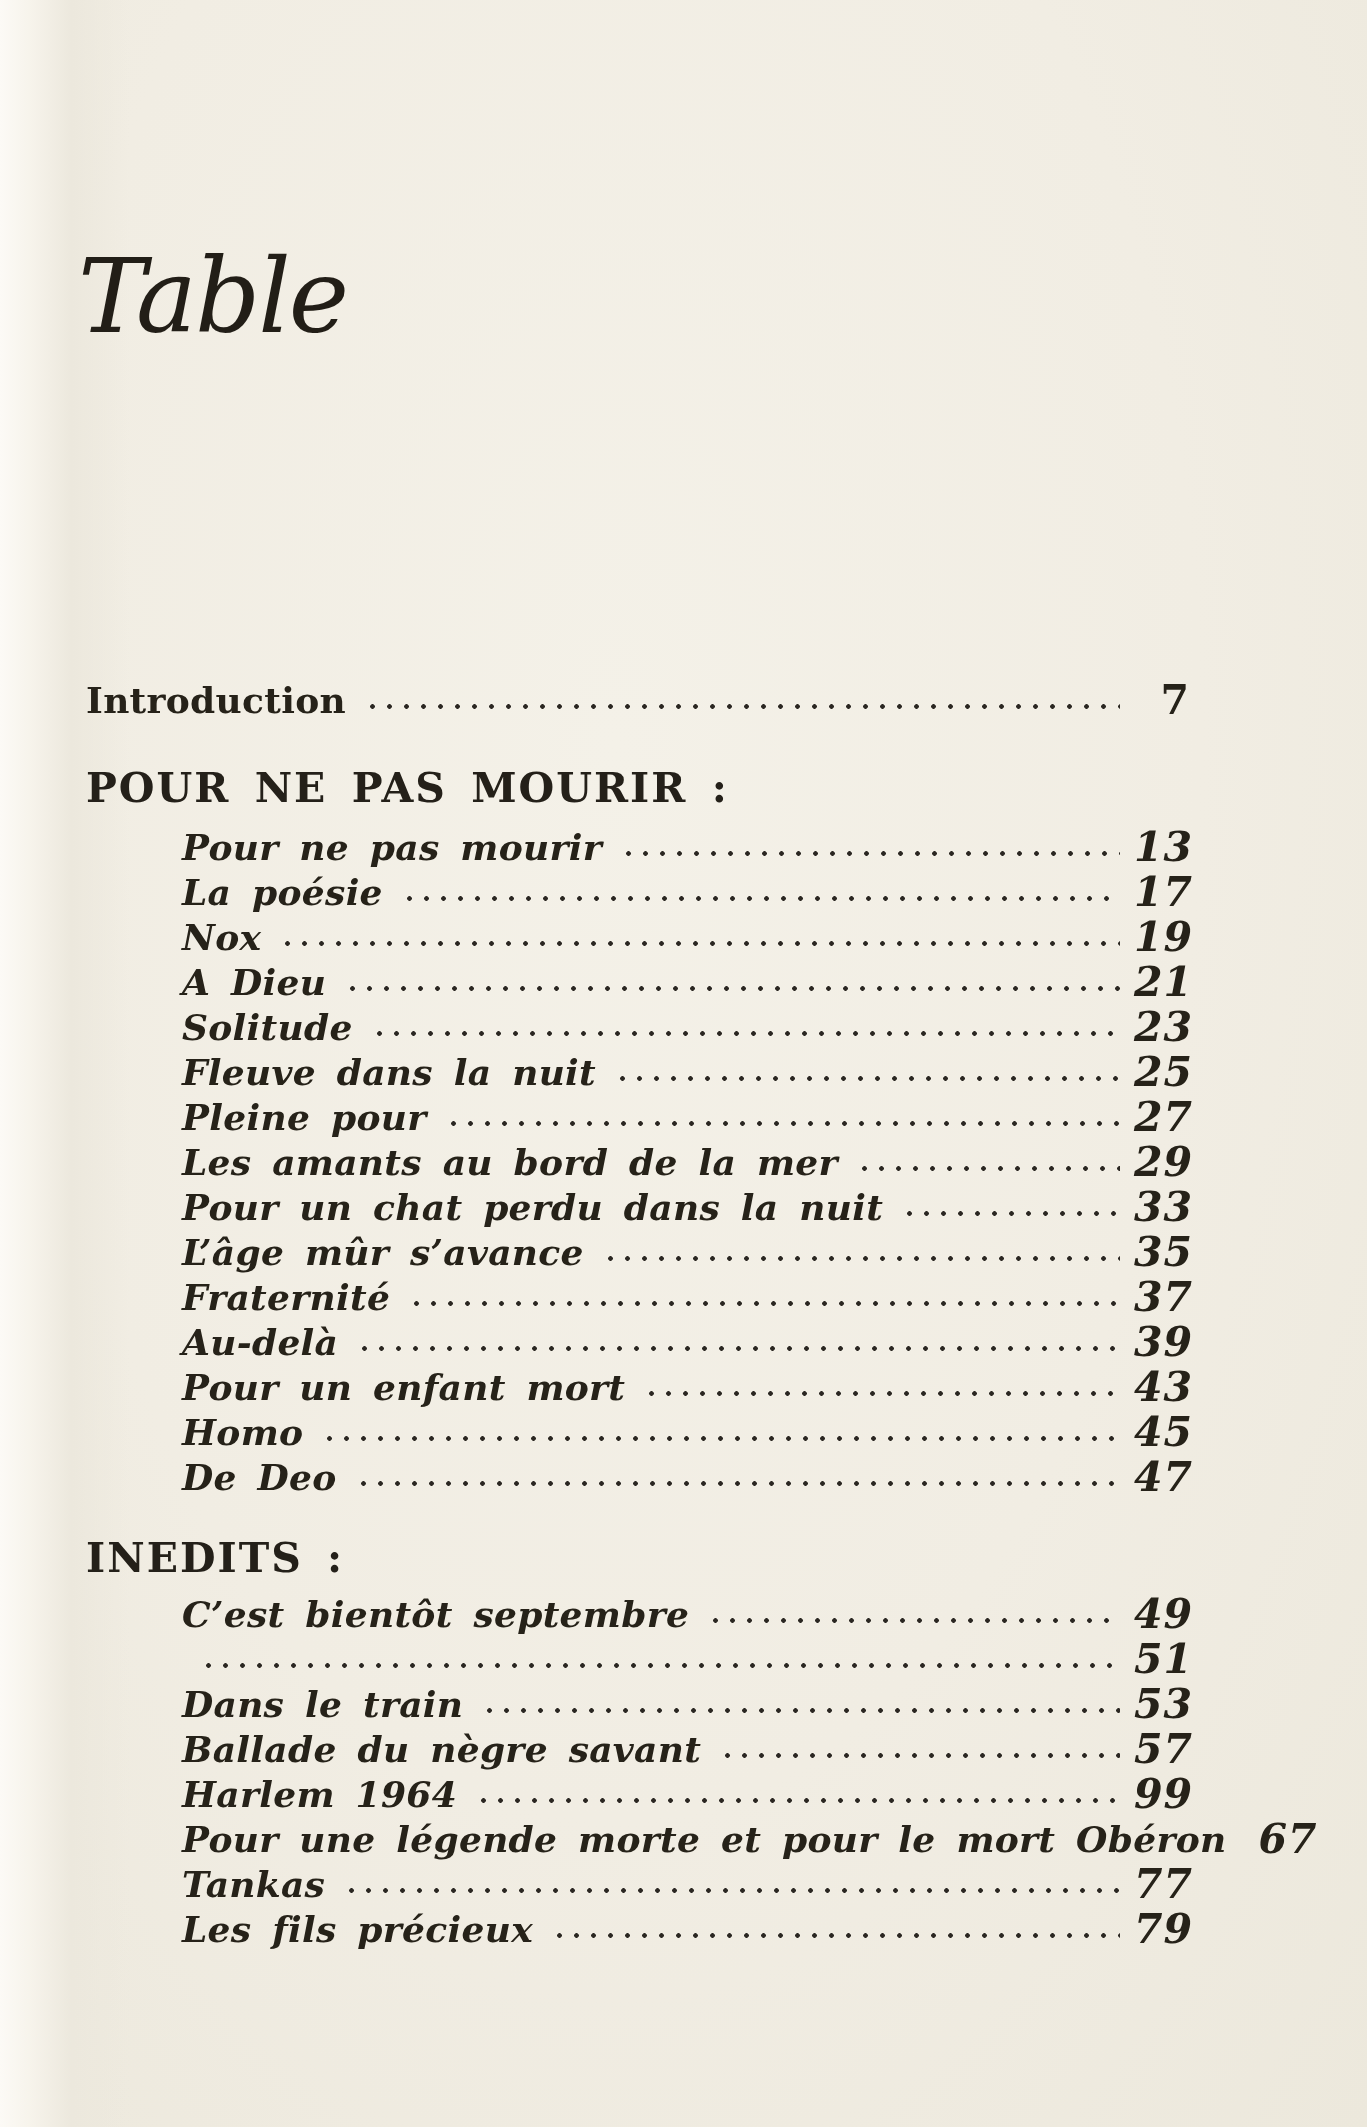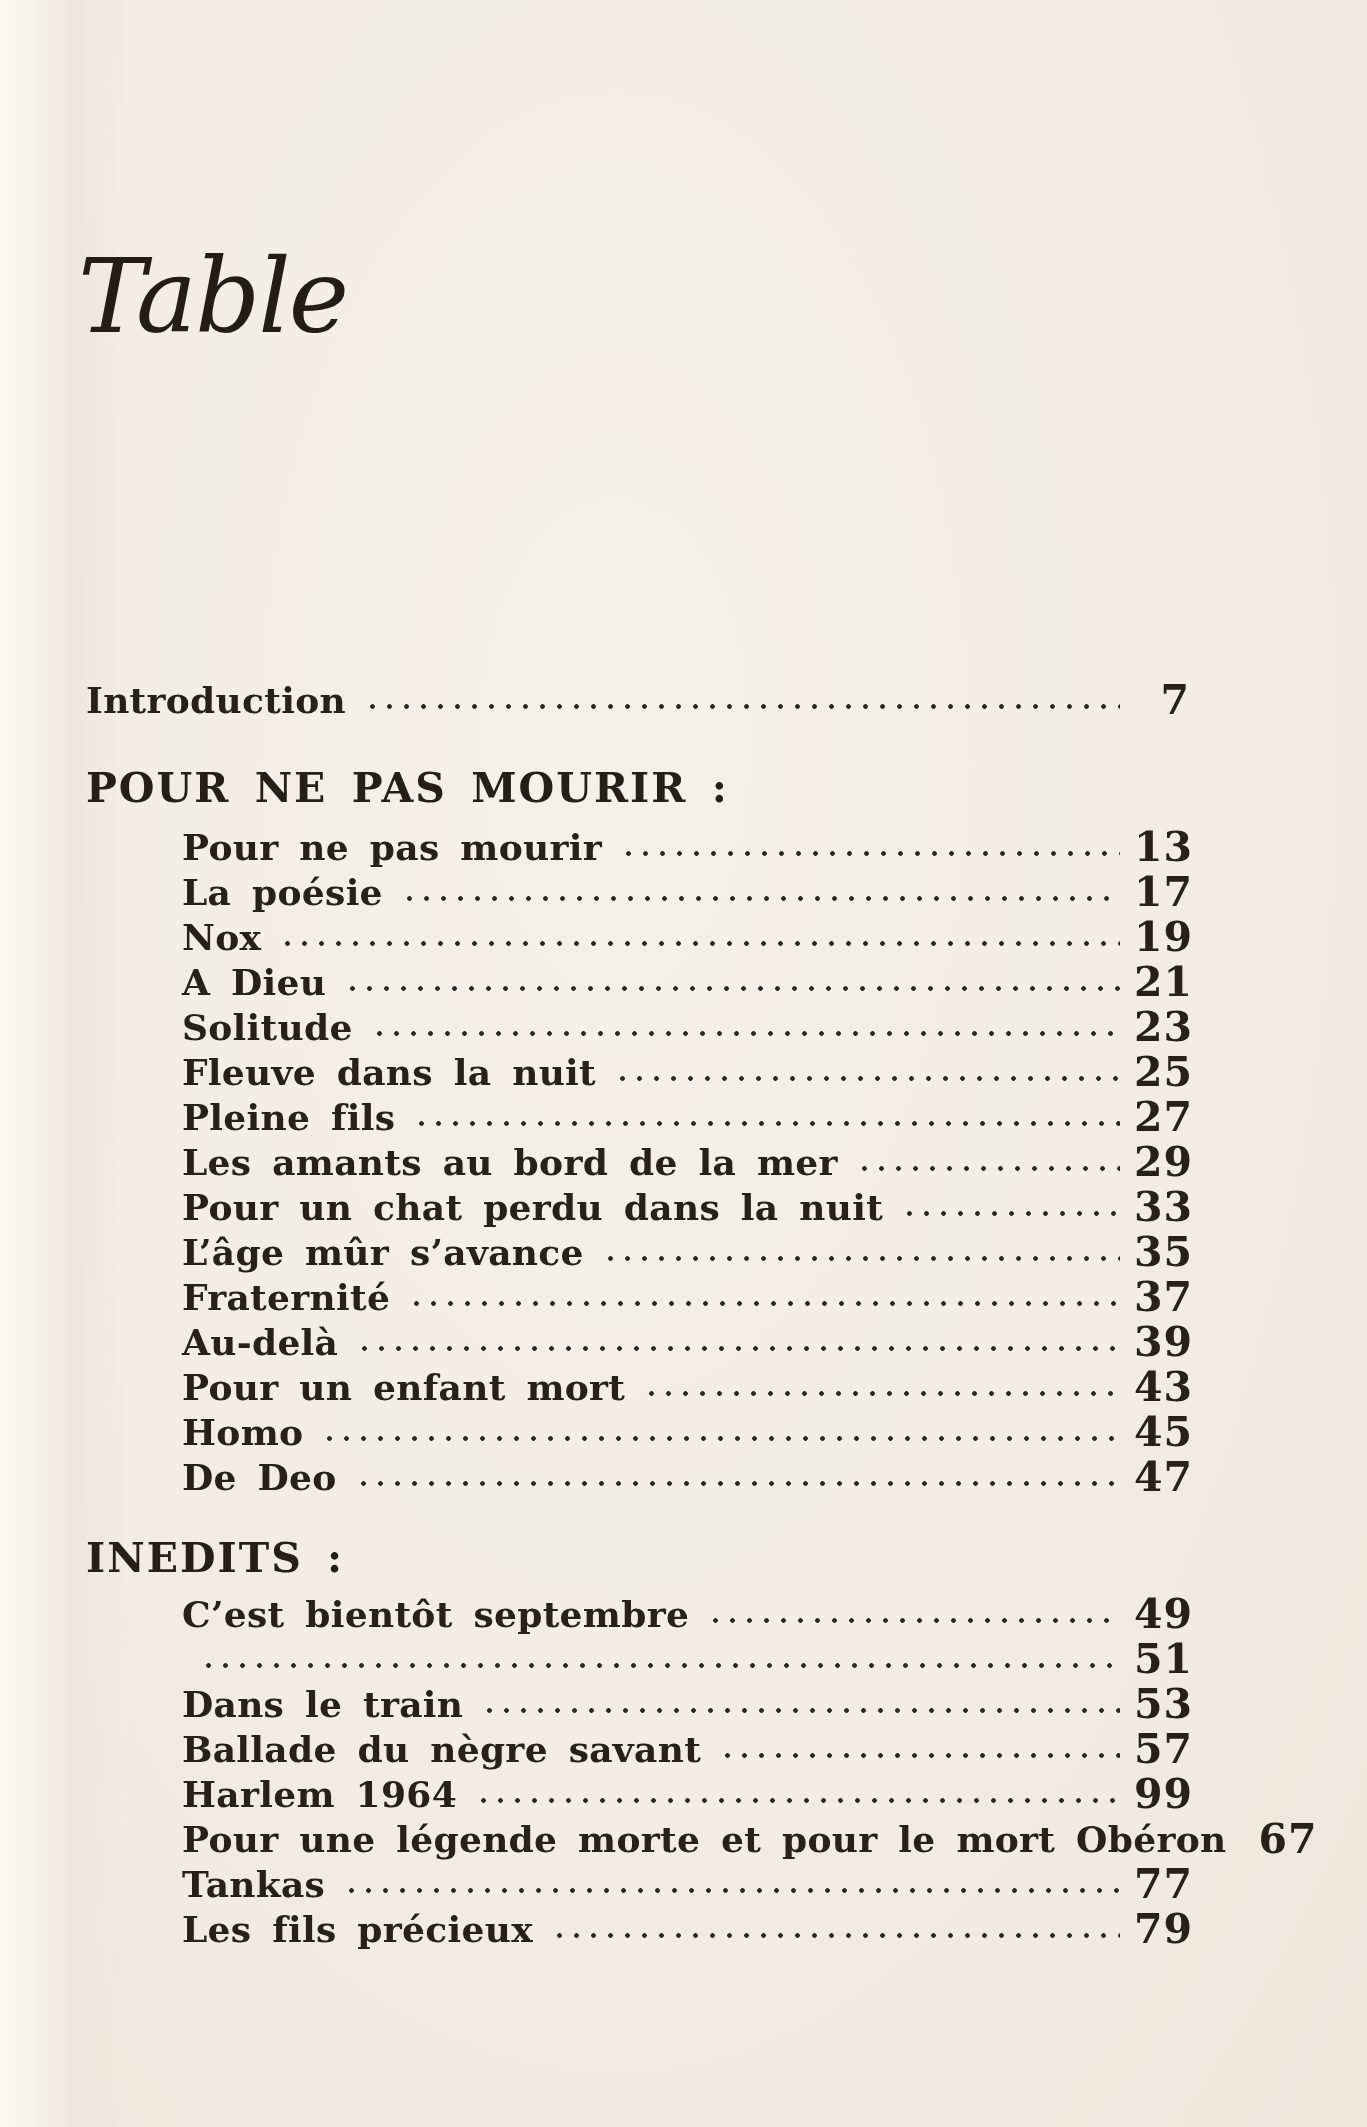--- a/index.html
+++ b/index.html
@@ -91,20 +91,21 @@
     white-space: nowrap;
     color: #242019;
   }
   .heading-0 { top: 758px; }
   .heading-1 { top: 1528px; }
   .rows {
     position: absolute;
     left: 0;
     right: 0;
     padding-left: 104px;
+    font-style: italic;
   }
   .rows-0 { top: 825px; }
   .rows-1 { top: 1592px; }
 </style>
 </head>
 <body>
 
 <div class="page-edge"></div>
 
 <div class="content">
@@ -144,21 +145,21 @@
     <span class="entry-title">Solitude</span>
     <span class="leader"></span>
     <span class="page-num">23</span>
   </div>
       <div class="toc-row">
     <span class="entry-title">Fleuve dans la nuit</span>
     <span class="leader"></span>
     <span class="page-num">25</span>
   </div>
       <div class="toc-row">
-    <span class="entry-title">Pleine fils</span>
+    <span class="entry-title">Pleine pour</span>
     <span class="leader"></span>
     <span class="page-num">27</span>
   </div>
       <div class="toc-row">
     <span class="entry-title">Les amants au bord de la mer</span>
     <span class="leader"></span>
     <span class="page-num">29</span>
   </div>
       <div class="toc-row">
     <span class="entry-title">Pour un chat perdu dans la nuit</span>

